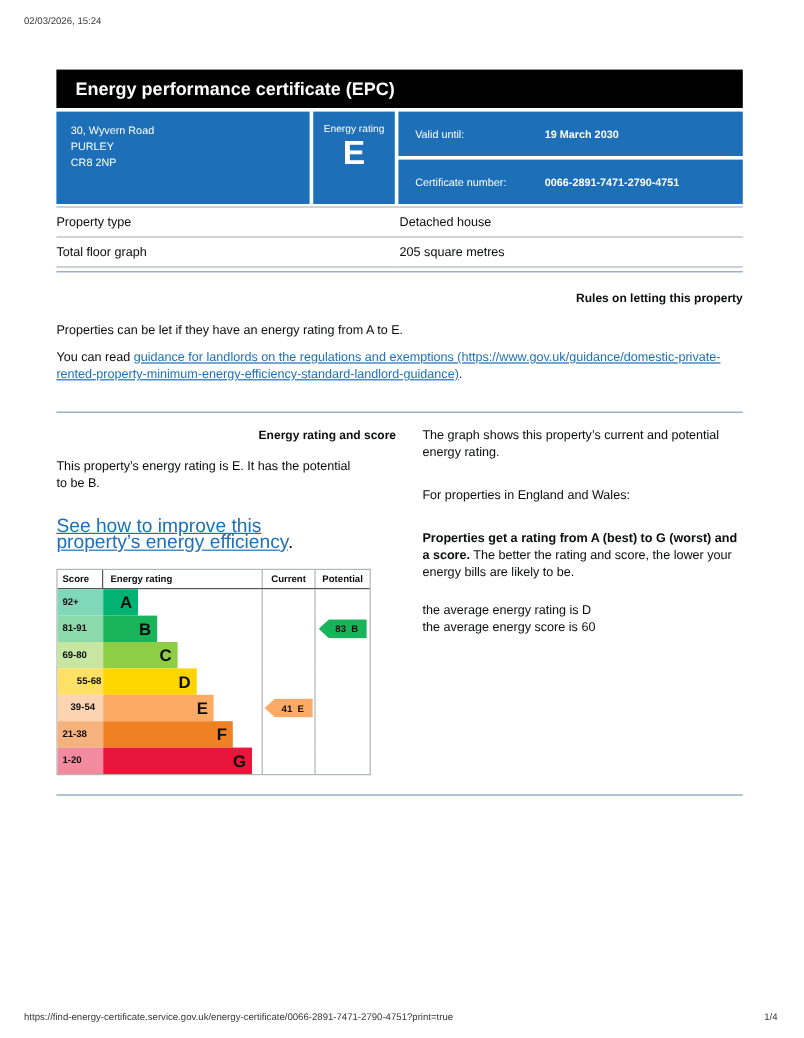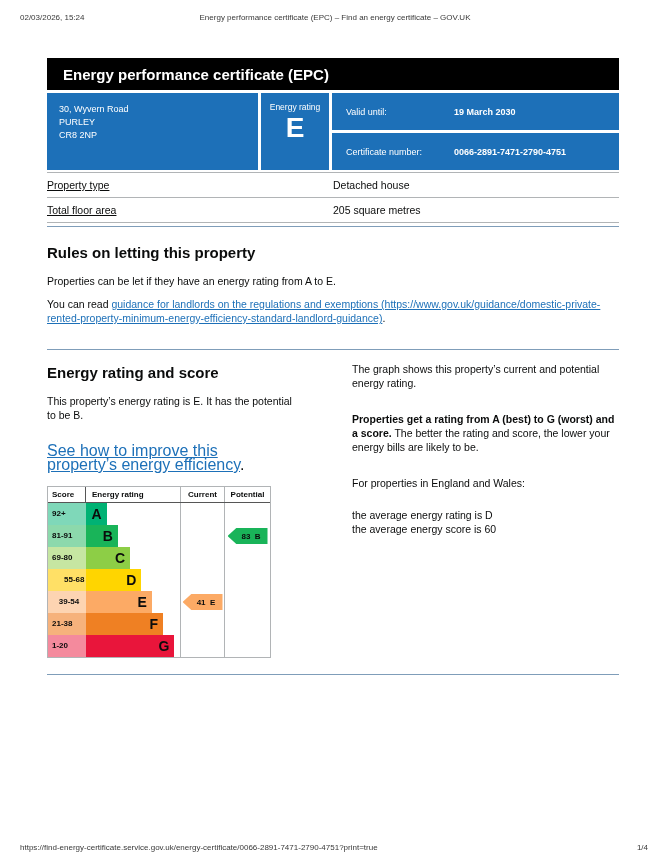--- a/index.html
+++ b/index.html
@@ -28,61 +28,60 @@
   .rating-cell{flex:0 0 68px;text-align:center;padding-top:9px;}
   .rating-cell .lbl{font-size:8.5px;}
   .rating-cell .big{font-size:28px;font-weight:bold;line-height:1.15;}
   .validity{flex:1 1 auto;display:flex;flex-direction:column;gap:3px;background:#ffffff;}
   .validity-row{background:var(--govuk-blue);flex:1;display:flex;align-items:center;padding:0 14px;font-size:9px;}
   .v-label{flex:0 0 108px;}
   .v-value{font-weight:bold;}
   
   .prop-table{width:100%;border-collapse:collapse;margin-top:2px;font-size:10.5px;border-top:1px solid var(--table-border);}
   .prop-table td{border-bottom:1px solid var(--table-border);padding:6px 0 6px 0;}
-  .prop-table td.l{width:50%;text-decoration:underline;}
+  .prop-table td.l{width:50%;}
   hr.section-break{border:none;border-top:1px solid var(--section-rule);margin-top:3px;}
   hr.sb2{margin-top:24px;}
   hr.sb3{margin-top:16px;}
-  h2{font-size:15px;font-weight:bold;}
+  h2{font-size:10px;font-weight:bold;text-align:right;}
   .rules h2{margin-top:17px;}
   .rules p{font-size:10.5px;line-height:14px;margin-top:13px;max-width:560px;}
   .rules p.linkp{margin-top:9px;}
   a.lnk{color:var(--link);text-decoration:underline;cursor:pointer;}
   
   .columns{display:flex;margin-top:12px;}
   .col-left{flex:0 0 283px;}
   .col-right{margin-left:22px;flex:0 0 267px;font-size:10.5px;line-height:14px;}
   .col-left h2{margin-top:2px;}
   .col-left p.desc{font-size:10.5px;line-height:14px;margin-top:13px;max-width:252px;}
   .col-left p.improve{font-size:16px;line-height:14px;margin-top:22px;max-width:222px;}
   .col-right p{margin-top:0;}
   .col-right p + p{margin-top:18px;}
   .col-right .gap2{margin-top:22px;}
   
-  .epc-chart{margin-top:14px;width:224px;border:1px solid var(--table-border);font-size:8px;}
+  .epc-chart{margin-top:14px;width:262px;border:1px solid var(--table-border);font-size:8px;}
   .chart-row{display:flex;align-items:stretch;}
   .chart-header{height:16px;line-height:15px;font-weight:bold;border-bottom:1px solid #565656;}
   .chart-header .c-score{border-right:1px solid #565656;}
   .band-row{height:22px;}
   .c-score{flex:0 0 38px;padding-left:4px;}
   .c-bar{flex:1 1 auto;}
   .chart-header .c-bar{padding-left:6px;}
   .c-cur{flex:0 0 44px;border-left:1px solid var(--table-border);display:flex;align-items:center;justify-content:center;}
   .c-pot{flex:0 0 46px;border-left:1px solid var(--table-border);display:flex;align-items:center;justify-content:center;}
   .chart-header .c-cur,.chart-header .c-pot{display:block;text-align:center;}
   .score-cell{font-weight:bold;line-height:22px;}
   .band-bar{height:100%;display:flex;align-items:center;justify-content:flex-end;padding-right:5px;font-weight:bold;font-size:14px;color:var(--text);}
   .rating-tag{width:40px;height:16px;clip-path:polygon(0 50%,22% 0,100% 0,100% 100%,22% 100%);display:flex;align-items:center;justify-content:center;padding-left:7px;font-size:8px;font-weight:bold;color:var(--text);white-space:pre;text-align:center;}
 </style>
 </head>
 <body>
 
 <header class="print-header">
   <span class="dt">02/03/2026, 15:24</span>
-  <span class="ttl">Energy performance certificate (EPC) – Find an energy certificate – GOV.UK</span>
 </header>
 
 <main class="content">
 
   <div class="banner">
     <h1>Energy performance certificate (EPC)</h1>
   </div>
 
   <section class="summary">
     <div class="cell addr">
@@ -106,21 +105,21 @@
     </div>
   </section>
 
   <table class="prop-table">
     <tbody>
         <tr>
       <td class="l">Property type</td>
       <td>Detached house</td>
     </tr>
     <tr>
-      <td class="l">Total floor area</td>
+      <td class="l">Total floor graph</td>
       <td>205 square metres</td>
     </tr>
   </tbody>
     </table>
 
   <hr class="section-break">
 
   <section class="rules">
     <h2>Rules on letting this property</h2>
     <p>Properties can be let if they have an energy rating from A to E.</p>
@@ -202,22 +201,22 @@
               </div>
               <div class="c-cur"></div>
               <div class="c-pot"></div>
             </div>
           </div>
       </div>
     </div>
 
     <div class="col-right">
       <p>The graph shows this property’s current and potential energy rating.</p>
+      <p class="gap2">For properties in England and Wales:</p>
       <p class="gap2"><strong>Properties get a rating from A (best) to G (worst) and a score.</strong><span> The better the rating and score, the lower your energy bills are likely to be.</span></p>
-      <p class="gap2">For properties in England and Wales:</p>
       <p><span>the average energy rating is D</span><br><span>the average energy score is 60</span></p>
     </div>
   </section>
 
   <hr class="section-break sb3">
 
 </main>
 
 <footer class="print-footer">
   <span>https://find-energy-certificate.service.gov.uk/energy-certificate/0066-2891-7471-2790-4751?print=true</span>

